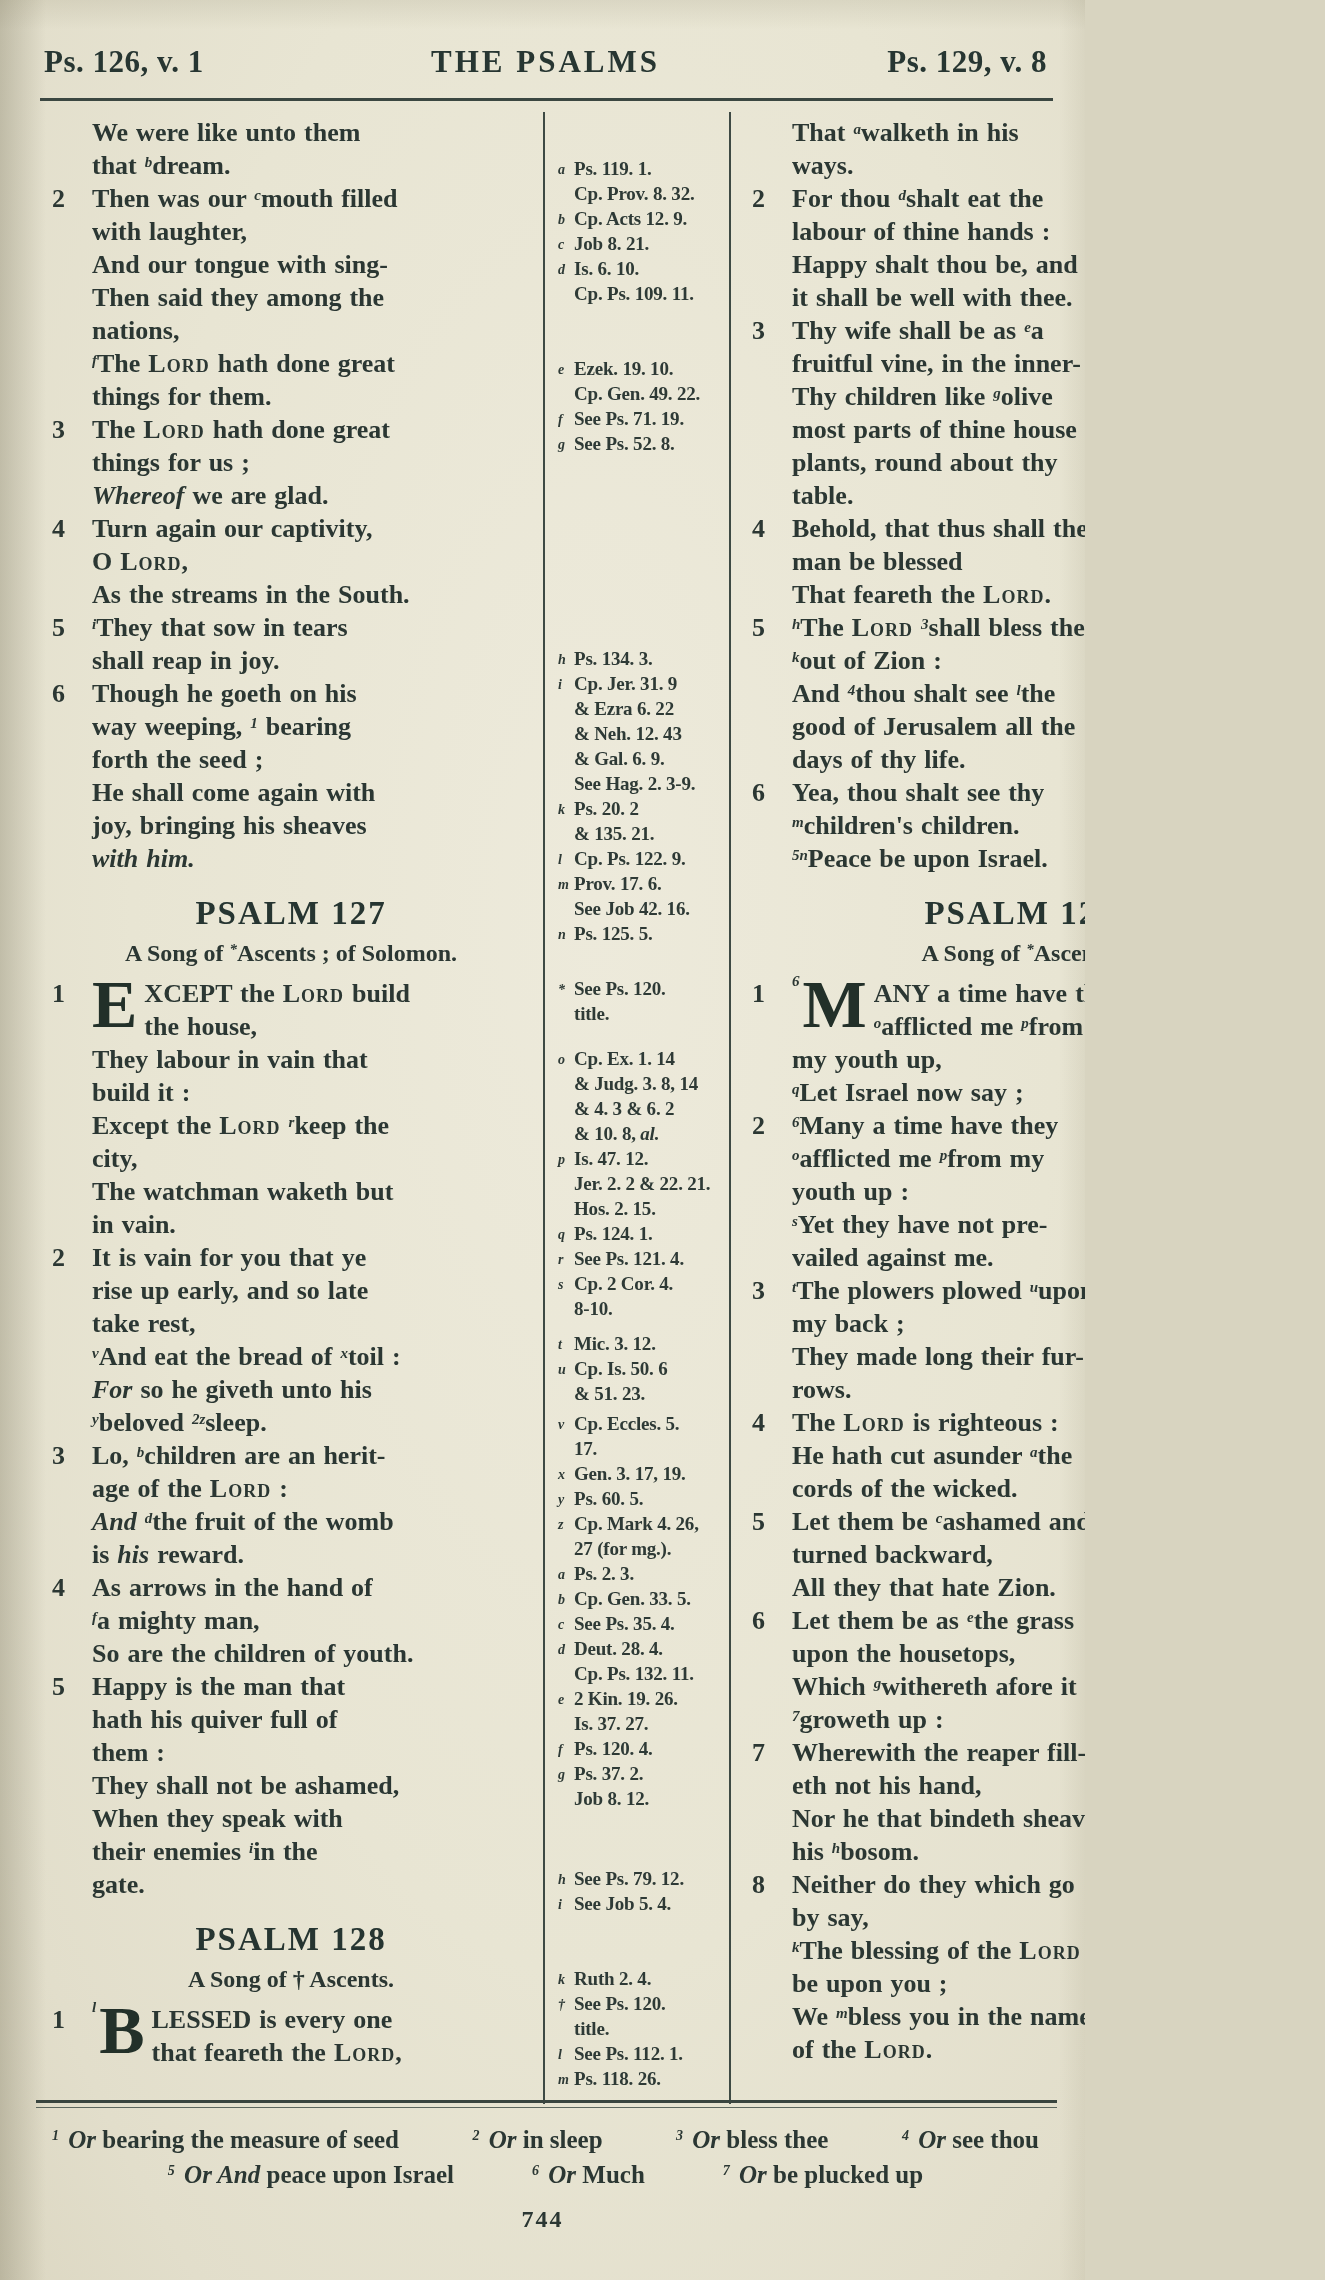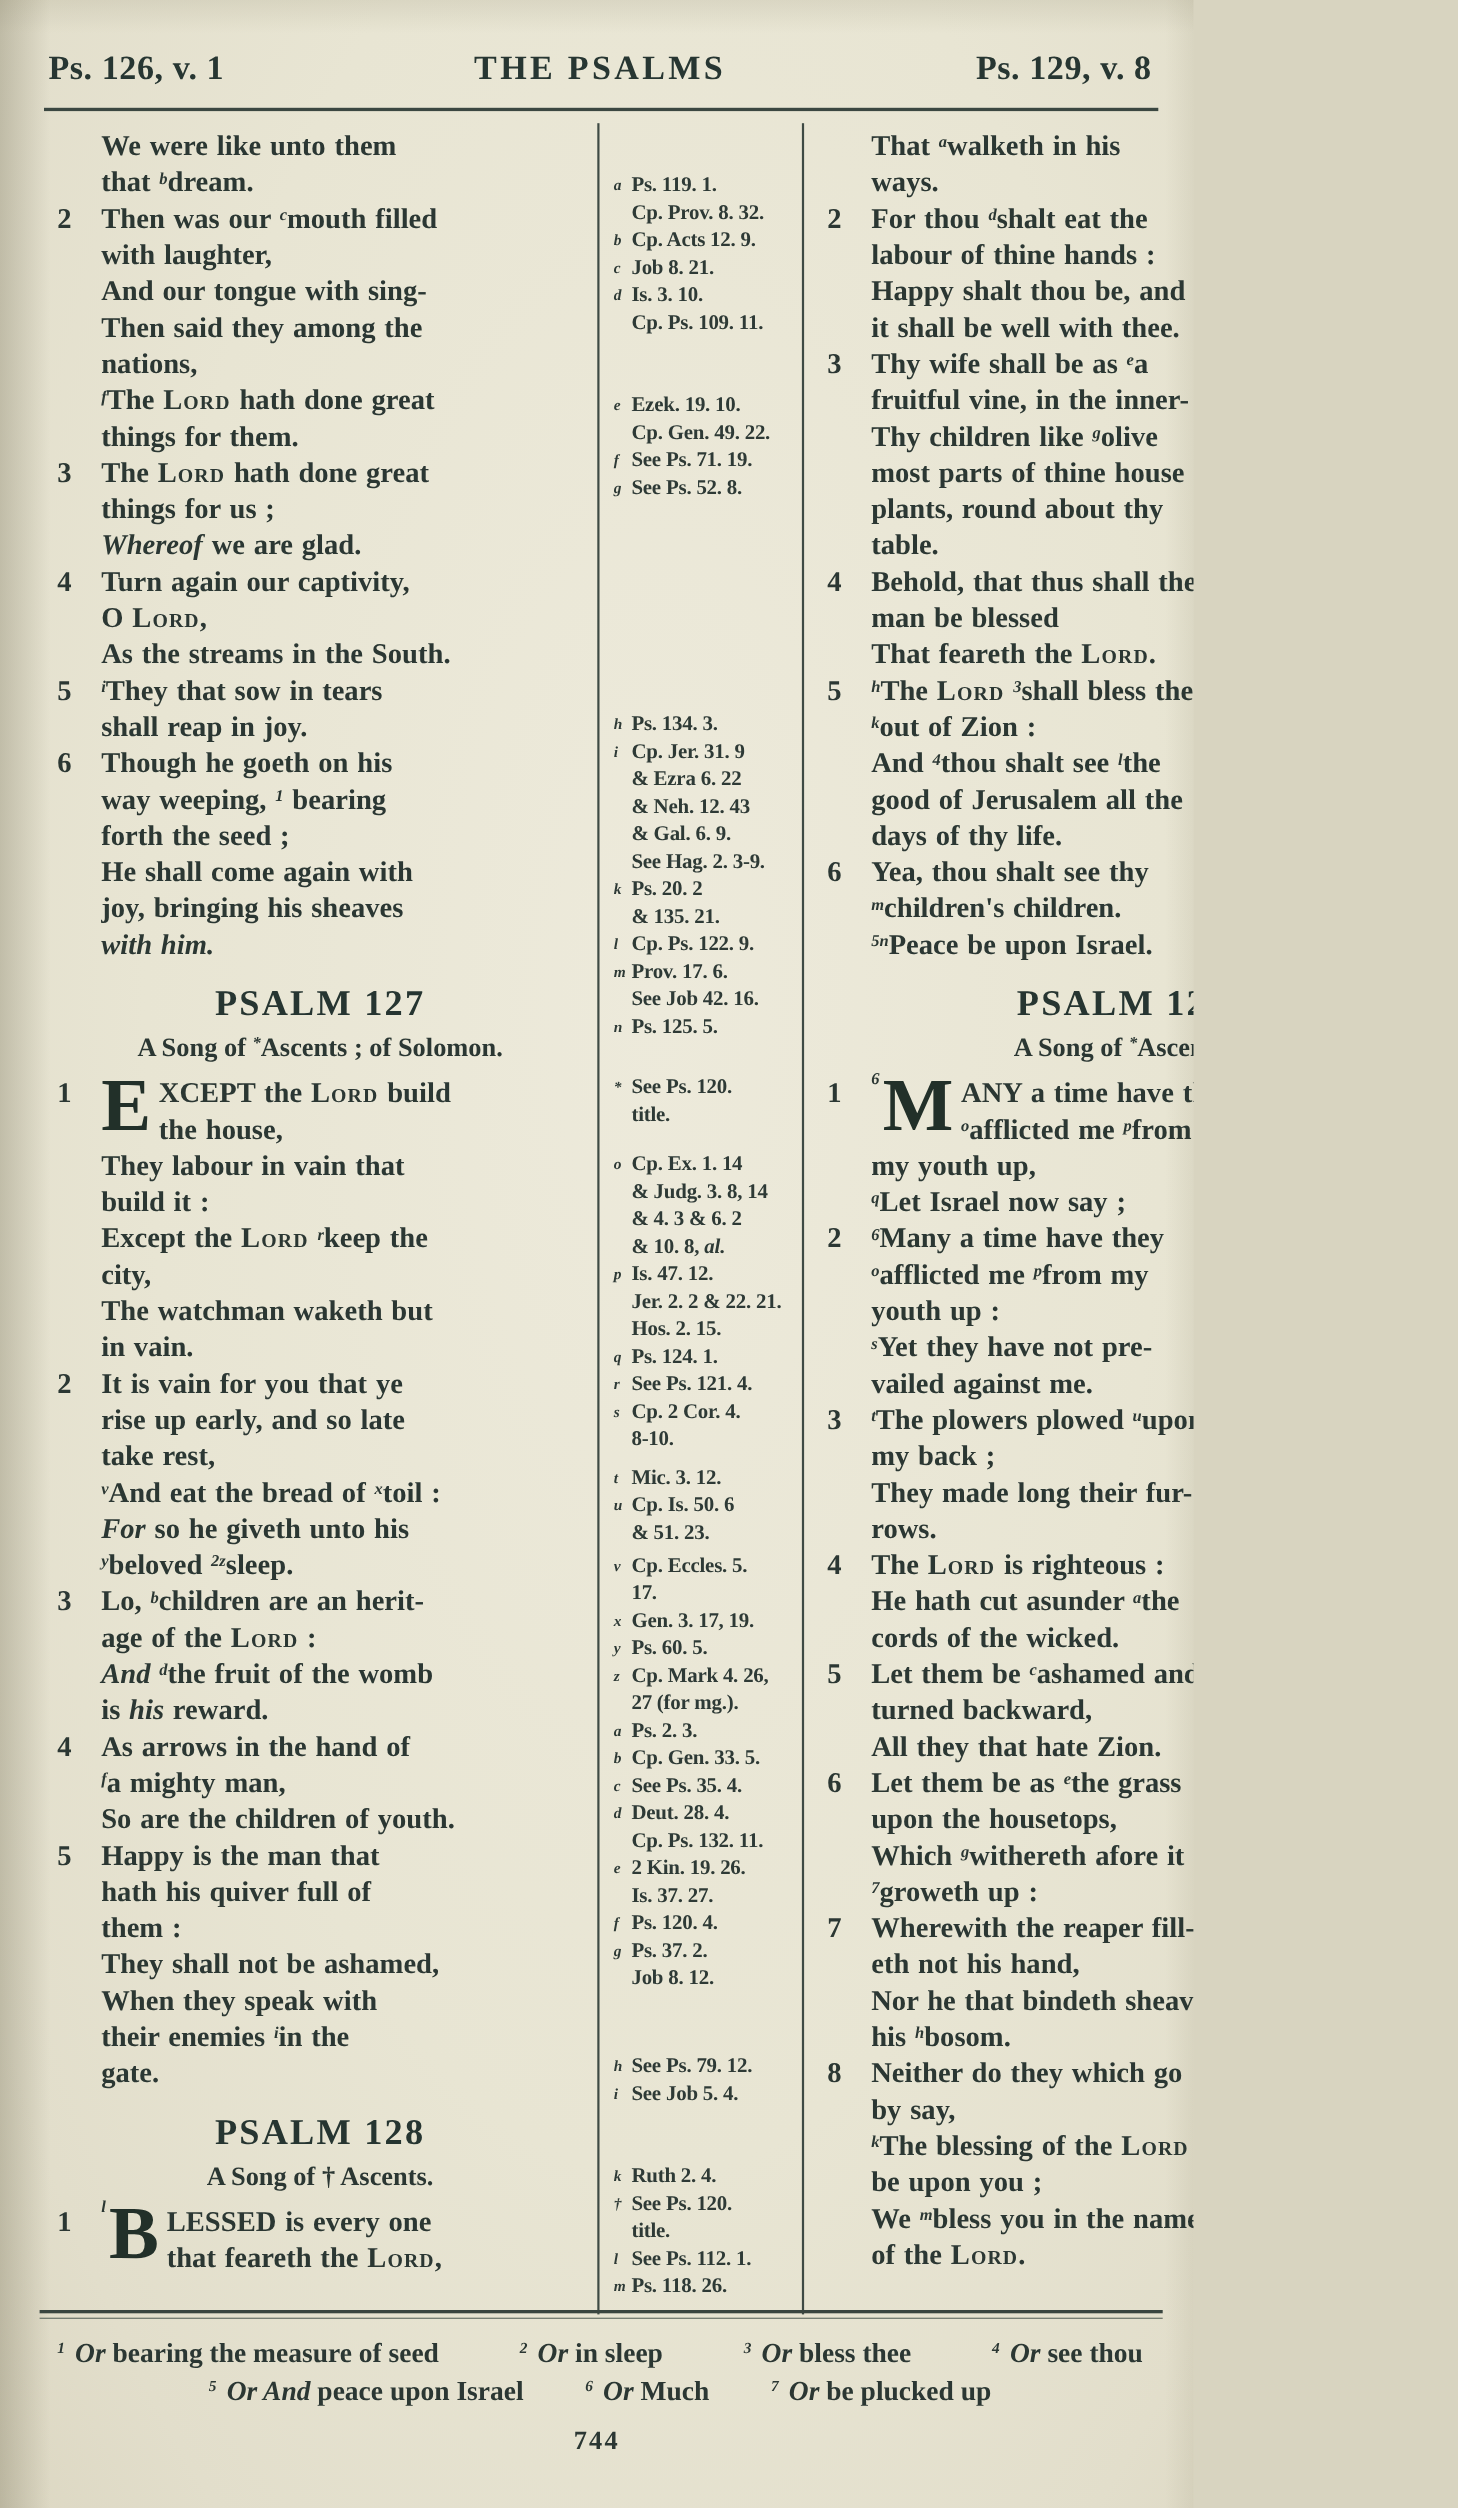--- a/index.html
+++ b/index.html
@@ -47,21 +47,21 @@
   
   .ref-group{position:absolute;left:0;right:0;}
   .ref-entry{position:relative;padding-left:17px;font-size:19px;line-height:25px;white-space:nowrap;letter-spacing:-.2px;color:#2e3a36;}
   .ref-mark{position:absolute;left:1px;top:1px;font-size:14px;font-style:italic;}
   .ref-line{display:block;}
   
   .foot-rule-a{position:absolute;top:2100px;left:36px;right:28px;height:3px;background:#39453f;}
   .foot-rule-b{position:absolute;top:2107px;left:36px;right:28px;height:1px;background:#5b665d;}
   .footnotes{position:absolute;top:2124px;left:52px;right:46px;font-size:25px;line-height:31px;}
   .foot-row1{display:flex;justify-content:space-between;}
-  .foot-row2{display:flex;justify-content:center;gap:56px;margin-top:4px;}
+  .foot-row2{display:flex;justify-content:center;gap:78px;margin-top:4px;}
   .footnotes sup{font-size:14px;vertical-align:8px;margin-right:3px;}
   .page-number{position:absolute;top:2206px;left:0;right:0;text-align:center;font-size:24px;letter-spacing:2px;}
 </style>
 </head>
 <body>
 
 <div class="page">
   <div class="running-head">
     <span>Ps. 126, v. 1</span>
     <span class="center">THE PSALMS</span>
@@ -152,21 +152,21 @@
         <div class="ref-entry">
           <span class="ref-mark">b</span>
           <span class="ref-line">Cp. Acts 12. 9.</span>
         </div>
         <div class="ref-entry">
           <span class="ref-mark">c</span>
           <span class="ref-line">Job 8. 21.</span>
         </div>
         <div class="ref-entry">
           <span class="ref-mark">d</span>
-          <span class="ref-line">Is. 3. 10.</span>
+          <span class="ref-line">Is. 6. 10.</span>
           <span class="ref-line">Cp. Ps. 109. 11.</span>
         </div>
       </div>
       <div class="ref-group" style="top: 240px;">
         <div class="ref-entry">
           <span class="ref-mark">e</span>
           <span class="ref-line">Ezek. 19. 10.</span>
           <span class="ref-line">Cp. Gen. 49. 22.</span>
         </div>
         <div class="ref-entry">

